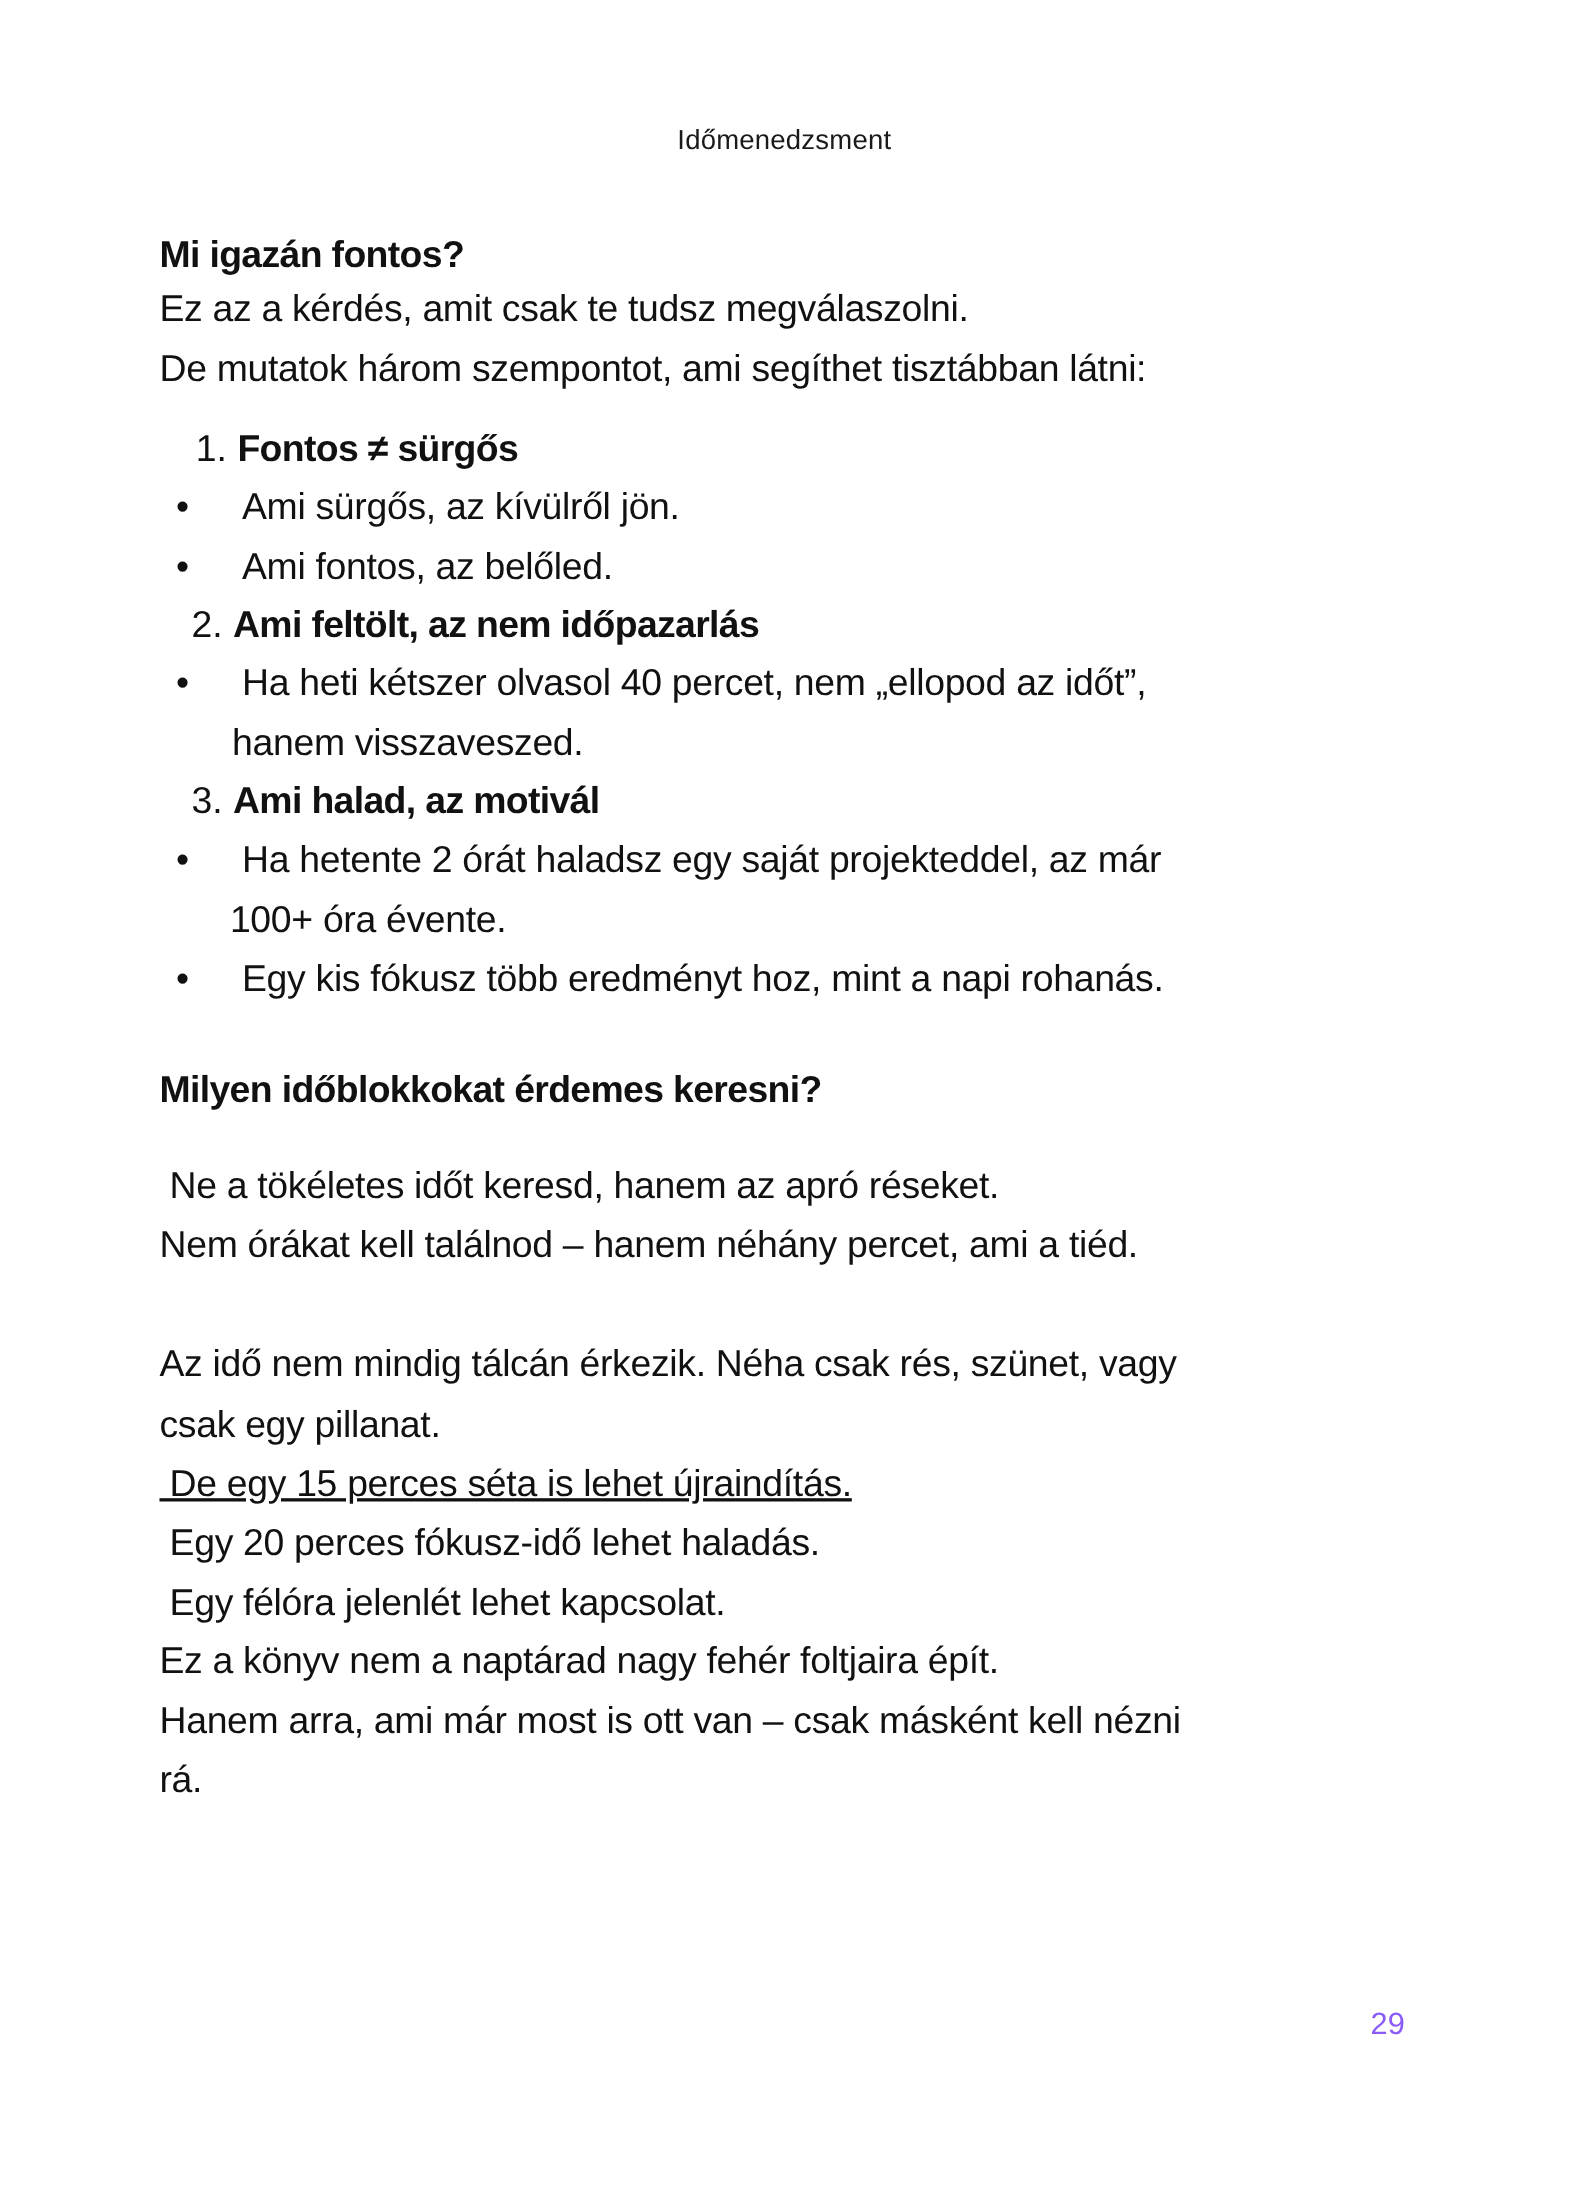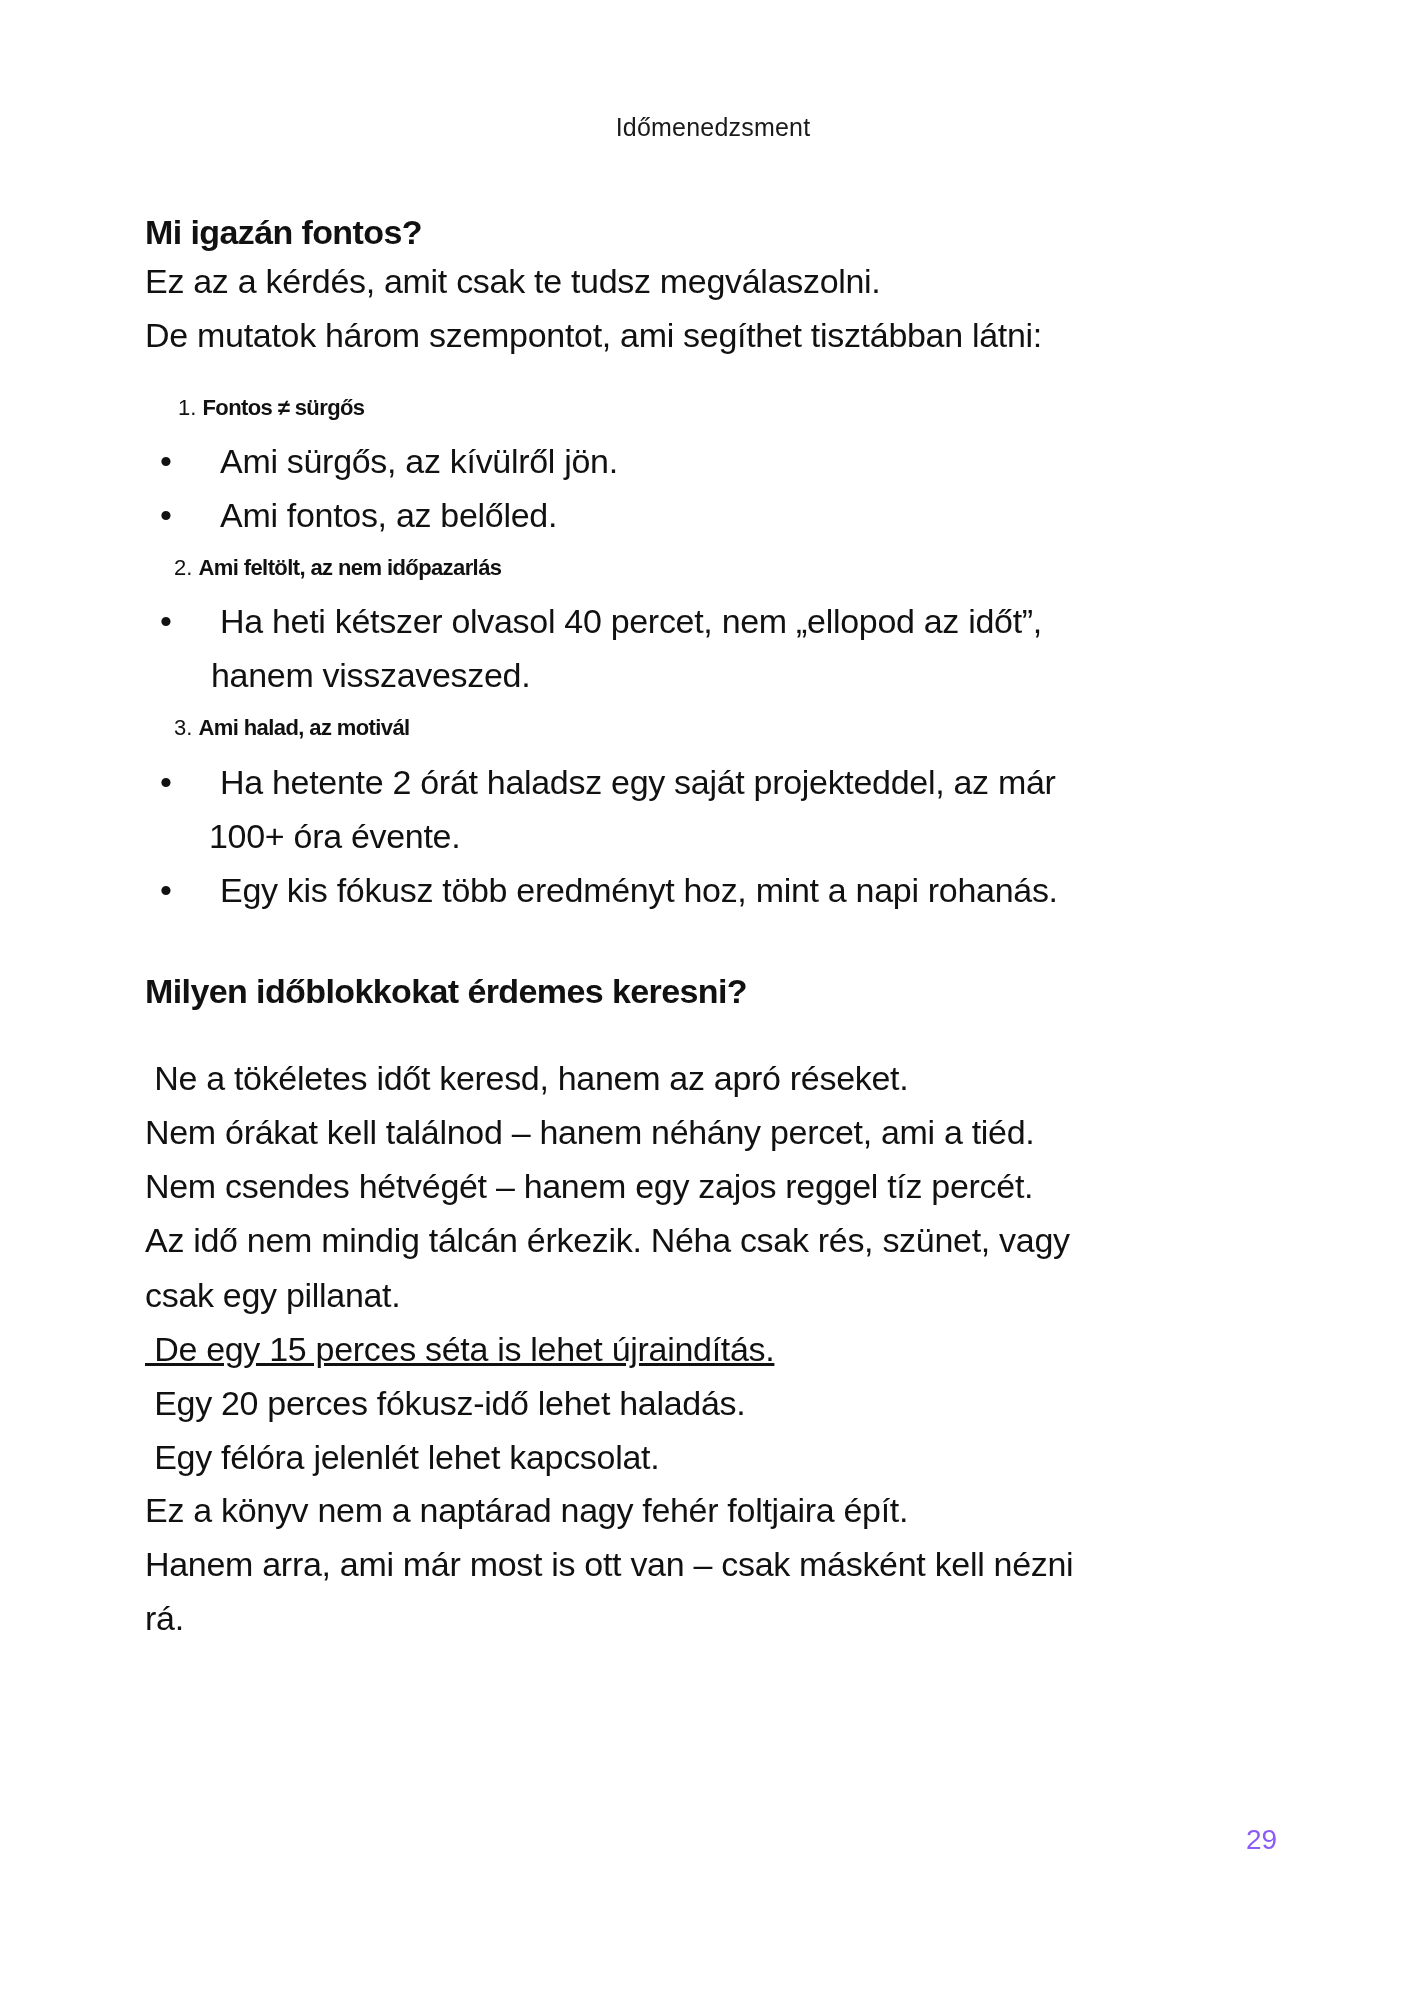--- a/index.html
+++ b/index.html
@@ -10,21 +10,21 @@
   .page { position: absolute; left: 0; top: 0; width: 1210px; height: 2000px; padding-left: 12px; }
   .running-head {
     position: absolute; top: 112px; left: 0; width: 1426px; text-align: center;
     font-size: 25px; line-height: 30px; color: #1a1a1a; letter-spacing: 0.2px;
   }
   .line {
     position: absolute; left: 145px; white-space: nowrap;
     font-size: 34px; line-height: 40px; letter-spacing: -0.3px;
   }
   .heading { font-weight: bold; letter-spacing: -0.6px; }
-  .num { position: absolute; white-space: nowrap; font-size: 22px; line-height: 40px; }
+  .num { position: absolute; white-space: nowrap; font-size: 34px; line-height: 40px; }
   .num-label { display: inline-block; }
   .num-text { font-weight: bold; letter-spacing: -0.6px; }
   .bullet {
     position: absolute; left: 160px; font-size: 34px; line-height: 40px;
   }
   .page-number {
     position: absolute; left: 1246px; top: 1823px; font-size: 28px; line-height: 34px; color: #8b5cf6;
   }
 </style>
 </head>
@@ -61,21 +61,20 @@
   </div>
   <span class="bullet" style="top:762px;">•</span>
   <div class="line" style="left:220px; top:762px;">Ha hetente 2 órát haladsz egy saját projekteddel, az már</div>
   <div class="line" style="left:209px; top:816px;">100+ óra évente.</div>
   <span class="bullet" style="top:870px;">•</span>
   <div class="line" style="left:220px; top:870px;">Egy kis fókusz több eredményt hoz, mint a napi rohanás.</div>
 
   <div class="line heading" style="top:971px;">Milyen időblokkokat érdemes keresni?</div>
   <div class="line" style="top:1058px; white-space:pre;"> Ne a tökéletes időt keresd, hanem az apró réseket.</div>
   <div class="line" style="top:1112px;">Nem órákat kell találnod – hanem néhány percet, ami a tiéd.</div>
-  <div class="line" style="top:1166px;">Nem csendes hétvégét – hanem egy zajos reggel tíz percét.</div>
   <div class="line" style="top:1220px;">Az idő nem mindig tálcán érkezik. Néha csak rés, szünet, vagy</div>
   <div class="line" style="top:1275px;">csak egy pillanat.</div>
   <div class="line" style="top:1329px; white-space:pre;text-decoration:underline;"> De egy 15 perces séta is lehet újraindítás.</div>
   <div class="line" style="top:1383px; white-space:pre;"> Egy 20 perces fókusz-idő lehet haladás.</div>
   <div class="line" style="top:1437px; white-space:pre;"> Egy félóra jelenlét lehet kapcsolat.</div>
   <div class="line" style="top:1490px;">Ez a könyv nem a naptárad nagy fehér foltjaira épít.</div>
   <div class="line" style="top:1544px;">Hanem arra, ami már most is ott van – csak másként kell nézni</div>
   <div class="line" style="top:1598px;">rá.</div>
 
   <div class="page-number">29</div>

